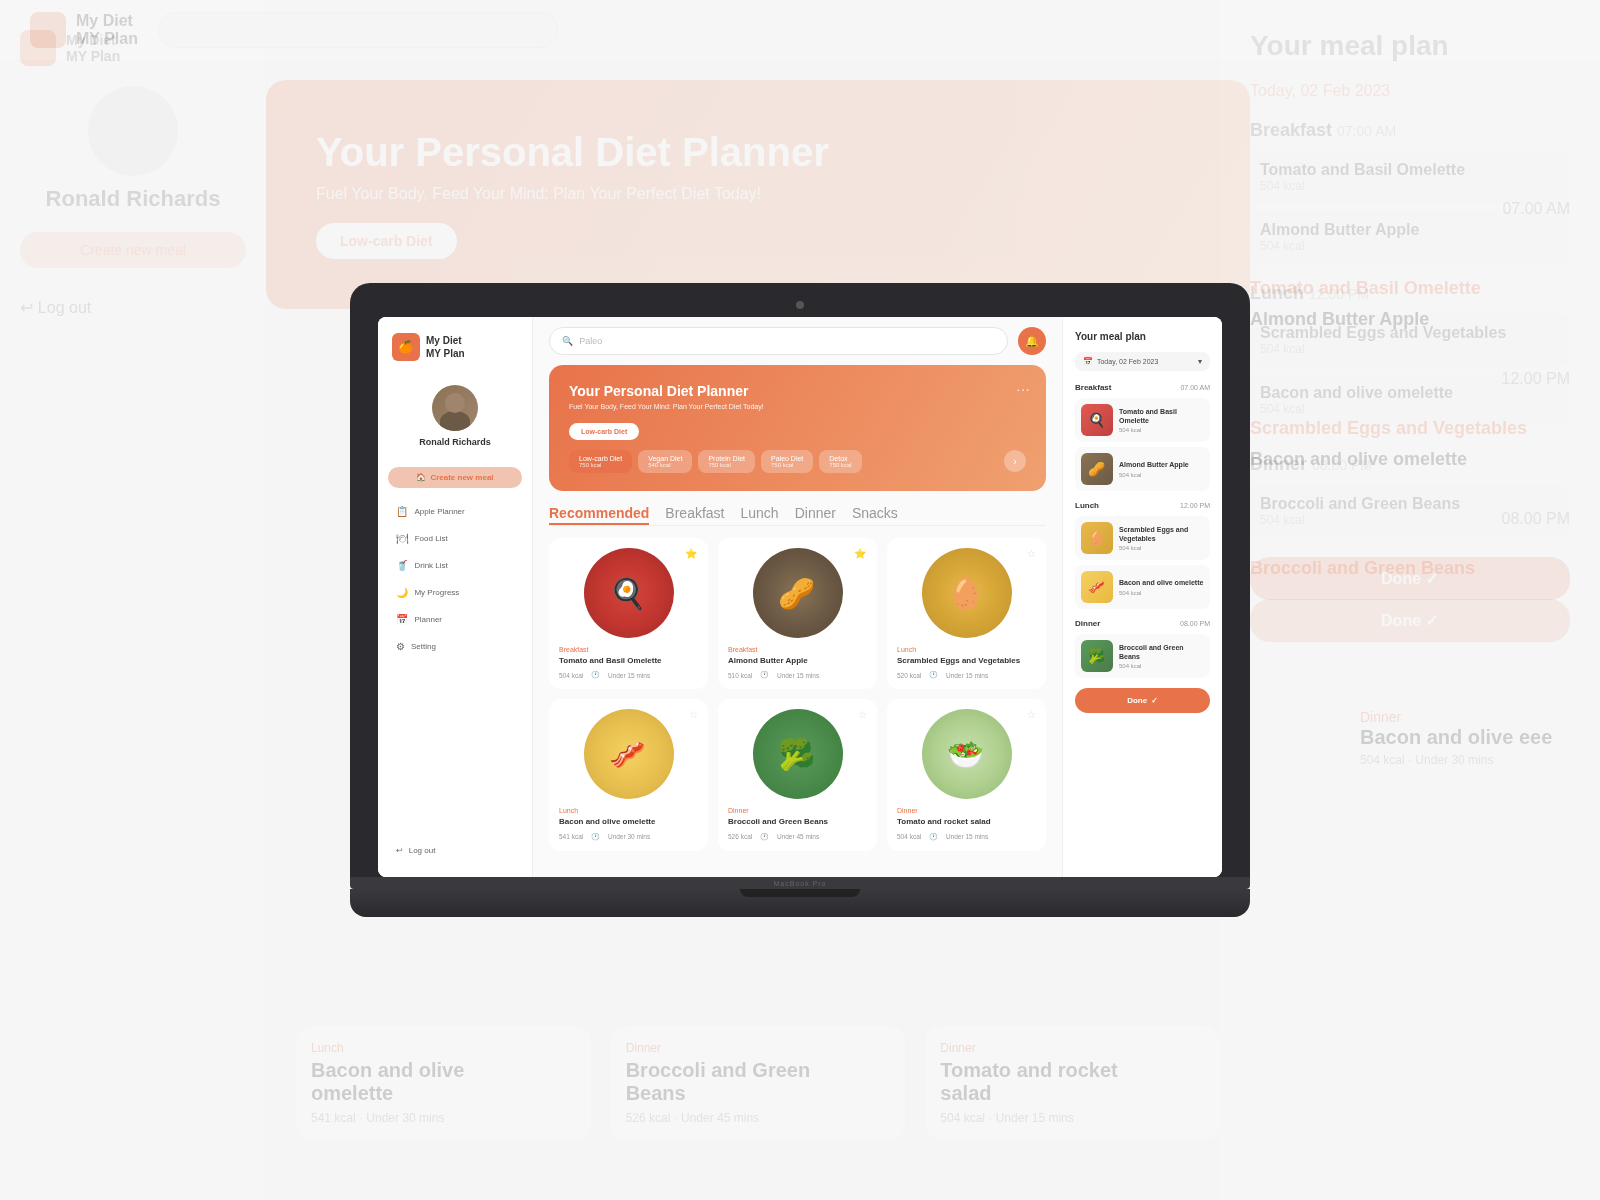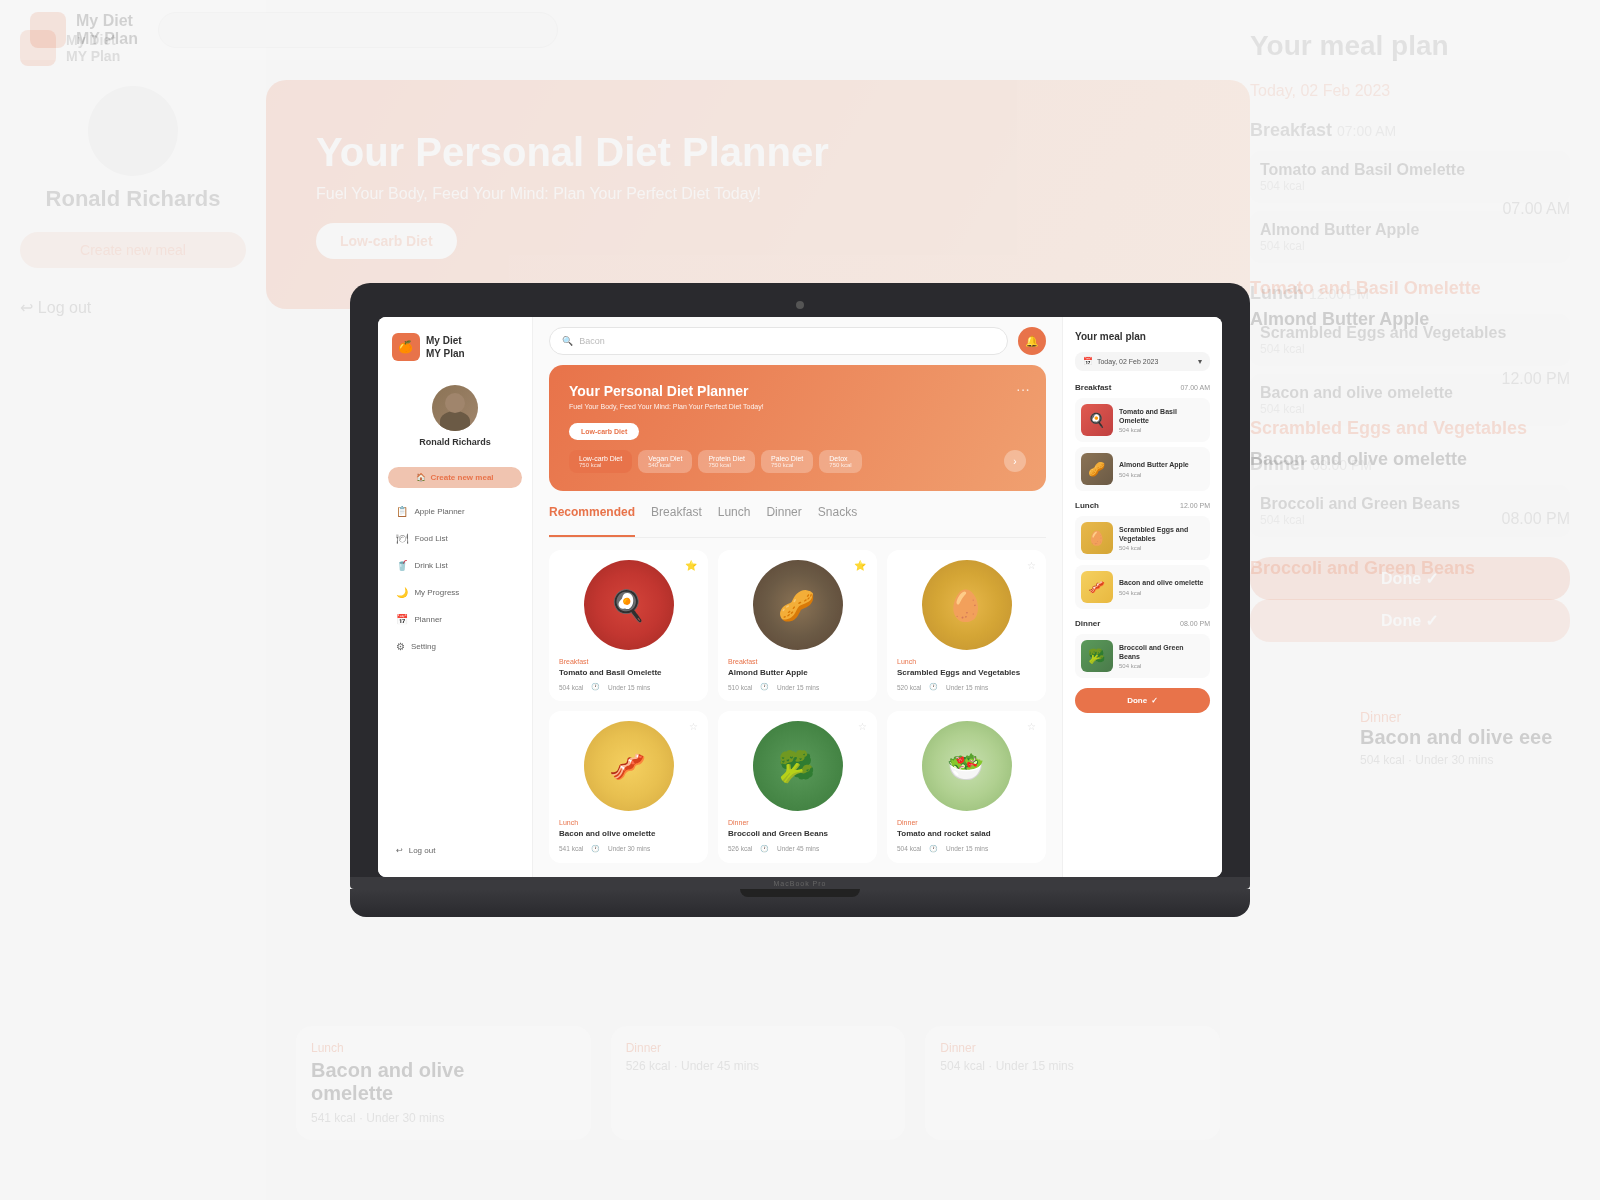--- a/index.html
+++ b/index.html
@@ -248,23 +248,23 @@
       color: white;
     }
 
     
     .app-tabs {
       display: flex; gap: 16px; margin-bottom: 12px;
       border-bottom: 1px solid #eee;
     }
 
     .app-tab {
-      font-size: 12px;
+      font-size: 14px;
       color: #999;
-      padding-bottom: 16px;
+      padding-bottom: 2px;
       cursor: pointer;
     }
 
     .app-tab.active {
       color: #e8734a;
       border-bottom: 2px solid #e8734a;
       font-weight: 600;
     }
 
     
@@ -634,24 +634,26 @@
   </div>
 
   <div style="position:absolute;bottom:60px;left:266px;right:350px;display:flex;gap:20px;padding:0 30px;opacity:0.2;">
     <div style="flex:1;background:white;border-radius:16px;padding:15px;">
       <div style="font-size:12px;color:#e8734a;margin-bottom:4px;">Lunch</div>
       <div style="font-size:20px;font-weight:700;color:#333;margin-bottom:6px;">Bacon and olive<br>omelette</div>
       <div style="font-size:12px;color:#999;">541 kcal · Under 30 mins</div>
     </div>
     <div style="flex:1;background:white;border-radius:16px;padding:15px;">
       <div style="font-size:12px;color:#e8734a;margin-bottom:4px;">Dinner</div>
+      <div style="font-size:20px;font-weight:700;color:#333;margin-bottom:6px;">Broccoli and Green<br>Beans</div>
       <div style="font-size:12px;color:#999;">526 kcal · Under 45 mins</div>
     </div>
     <div style="flex:1;background:white;border-radius:16px;padding:15px;">
       <div style="font-size:12px;color:#e8734a;margin-bottom:4px;">Dinner</div>
+      <div style="font-size:20px;font-weight:700;color:#333;margin-bottom:6px;">Tomato and rocket<br>salad</div>
       <div style="font-size:12px;color:#999;">504 kcal · Under 15 mins</div>
     </div>
   </div>
 
   <div style="position:absolute;right:0;top:200px;width:380px;opacity:0.2;">
     <div style="text-align:right;padding-right:30px;font-size:16px;color:#999;margin-bottom:60px;">07.00 AM</div>
     <div style="padding-left:30px;font-size:18px;font-weight:600;color:#e8734a;margin-bottom:10px;">Tomato and Basil Omelette</div>
     <div style="padding-left:30px;font-size:18px;font-weight:600;color:#333;margin-bottom:40px;">Almond Butter Apple</div>
     <div style="text-align:right;padding-right:30px;font-size:16px;color:#999;margin-bottom:30px;">12.00 PM</div>
     <div style="padding-left:30px;font-size:18px;font-weight:600;color:#e8734a;margin-bottom:10px;">Scrambled Eggs and Vegetables</div>
@@ -715,21 +717,21 @@
           <span>↩</span>
           <span>Log out</span>
         </div>
       </div>
 
       <div class="app-main">
 
         <div class="app-topbar">
           <div class="app-search">
             <span style="color:#999;font-size:9px;">🔍</span>
-            <span style="color:#bbb;font-size:9px;">Bacon</span>
+            <span style="color:#bbb;font-size:9px;">Paleo</span>
           </div>
           <div class="app-notif-btn">
             <span style="font-size:11px;">🔔</span>
           </div>
         </div>
 
         <div class="app-scroll">
 
           <div class="app-banner">
             <h2>Your Personal Diet Planner</h2>

